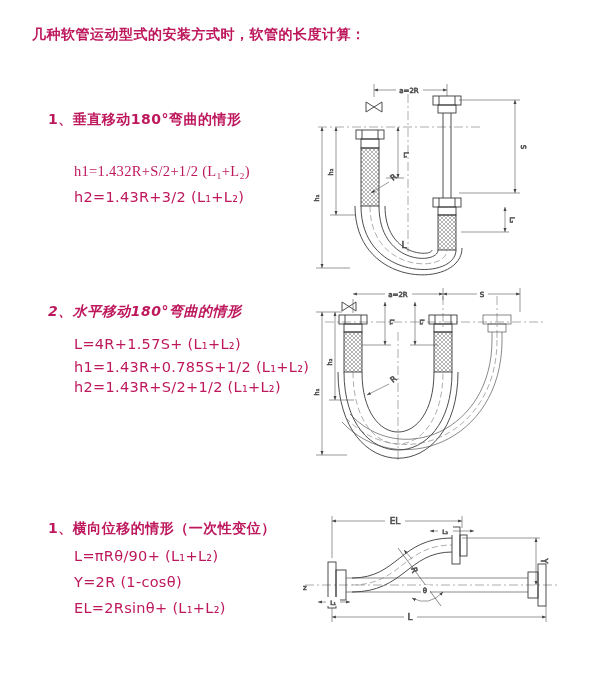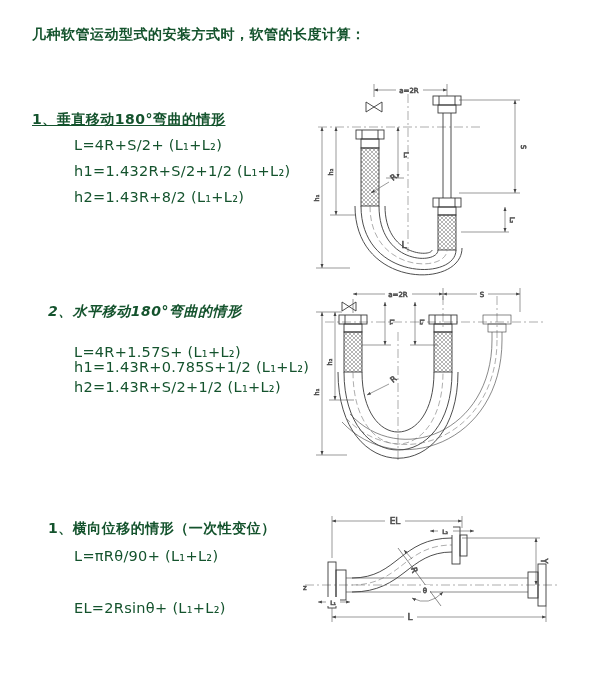--- a/index.html
+++ b/index.html
@@ -1,49 +1,49 @@
 <!DOCTYPE html>
 <html><head>
 <meta charset="utf-8">
 <style>
   html,body{margin:0;padding:0;background:#ffffff;}
   .page{position:relative;width:600px;height:675px;background:#ffffff;overflow:hidden;
-        font-family:"DejaVu Sans","Liberation Sans",sans-serif;color:#14532d;}
+        font-family:"DejaVu Sans","Liberation Sans",sans-serif;color:#be185d;}
   .abs{position:absolute;white-space:nowrap;}
   .title{font-size:14px;font-weight:bold;letter-spacing:.5px;}
   .heading{font-size:14px;font-weight:bold;letter-spacing:.5px;}
   .formula{font-size:14.5px;letter-spacing:.3px;}
   svg{position:absolute;overflow:visible;}
   svg text{font-family:"DejaVu Sans",sans-serif;fill:#333;}
   .geo{stroke:#3a3a3a;stroke-width:.9;fill:none;}
   .thin{stroke:#4a4a4a;stroke-width:.65;fill:none;}
   .cl{stroke:#777;stroke-width:.6;fill:none;stroke-dasharray:9 3 2 3;}
   .cl2{stroke:#777;stroke-width:.6;fill:none;stroke-dasharray:6 3;}
   .dim{stroke:#555;stroke-width:.6;fill:none;}
   .wbg{fill:#ffffff;stroke:none;}
 </style>
 </head>
 <body>
 
 <div class="page">
 
   <div class="abs title" style="left:32px;top:26px;">几种软管运动型式的安装方式时，软管的长度计算：</div>
 
-  <div class="abs heading" style="left:32px;top:111px;text-decoration:underline;">1、垂直移动180°弯曲的情形</div>
-  <div class="abs formula" style="left:74px;top:137px;">L=4R+S/2+ (L₁+L₂)</div>
-  <div class="abs formula" style="left:74px;top:163px;">h1=1.432R+S/2+1/2 (L₁+L₂)</div>
-  <div class="abs formula" style="left:74px;top:189px;">h2=1.43R+8/2 (L₁+L₂)</div>
+  <div class="abs heading" style="left:48px;top:111px;">1、垂直移动180°弯曲的情形</div>
+  <div class="abs formula" style="left:74px;top:163px;font-family:Liberation Serif, serif;">h1=1.432R+S/2+1/2 (L₁+L₂)</div>
+  <div class="abs formula" style="left:74px;top:189px;">h2=1.43R+3/2 (L₁+L₂)</div>
 
   <div class="abs heading" style="left:48px;top:303px;font-style:italic;">2、水平移动180°弯曲的情形</div>
-  <div class="abs formula" style="left:74px;top:344px;">L=4R+1.57S+ (L₁+L₂)</div>
+  <div class="abs formula" style="left:74px;top:336px;">L=4R+1.57S+ (L₁+L₂)</div>
   <div class="abs formula" style="left:74px;top:359px;text-align:right;">h1=1.43R+0.785S+1/2 (L₁+L₂)</div>
   <div class="abs formula" style="left:74px;top:379px;">h2=1.43R+S/2+1/2 (L₁+L₂)</div>
 
   <div class="abs heading" style="left:48px;top:520px;">1、横向位移的情形（一次性变位）</div>
   <div class="abs formula" style="left:74px;top:548px;">L=πRθ/90+ (L₁+L₂)</div>
+  <div class="abs formula" style="left:74px;top:574px;">Y=2R (1-cosθ)</div>
   <div class="abs formula" style="left:74px;top:600px;">EL=2Rsinθ+ (L₁+L₂)</div>
 
   <svg style="left:310px;top:78px;" width="255" height="178" viewBox="310 78 255 178">
     <defs>
       <pattern id="hatch" width="4" height="4" patternUnits="userSpaceOnUse">
         <path d="M0 0 L4 4 M4 0 L0 4" stroke="#6a6a6a" stroke-width="0.5"></path>
       </pattern>
       <marker id="ar" viewBox="0 0 10 10" refX="10" refY="5" markerWidth="6.5" markerHeight="6.5" orient="auto-start-reverse">
           <path d="M0 1.2 L10 5 L0 8.8 Z" fill="#444"></path>
         </marker>

